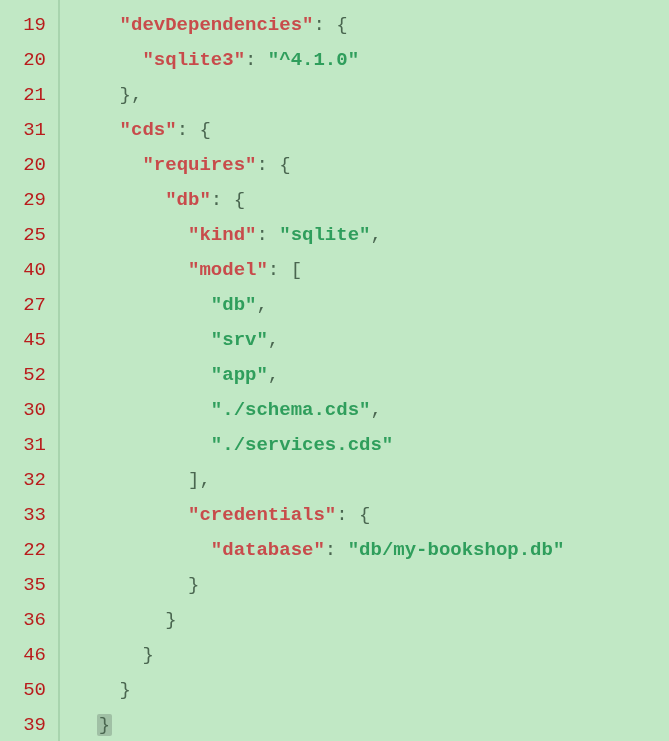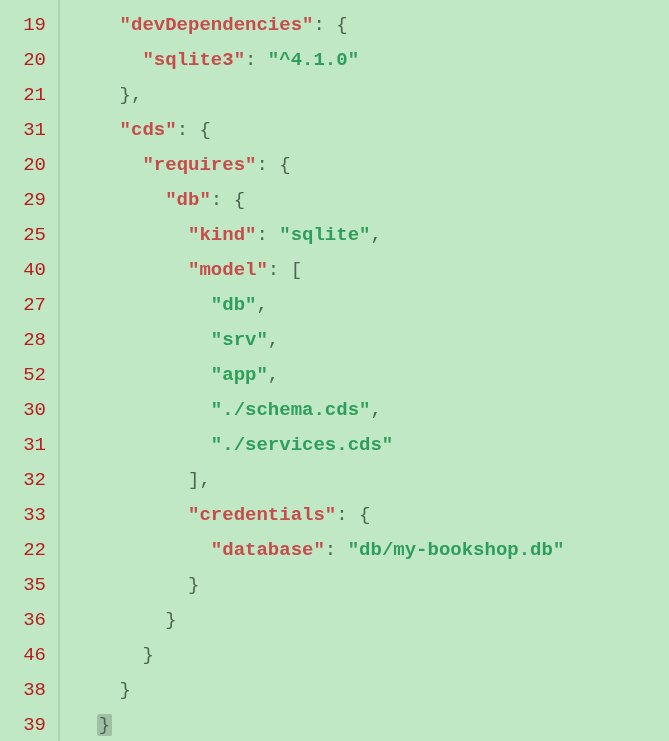--- a/index.html
+++ b/index.html
@@ -54,31 +54,31 @@
   <div class="gutter">
     <div>19</div>
     <div>20</div>
     <div>21</div>
     <div>31</div>
     <div>20</div>
     <div>29</div>
     <div>25</div>
     <div>40</div>
     <div>27</div>
-    <div>28</div>
+    <div>45</div>
     <div>52</div>
     <div>30</div>
     <div>31</div>
     <div>32</div>
     <div>33</div>
     <div>22</div>
     <div>35</div>
     <div>36</div>
     <div>46</div>
-    <div>38</div>
+    <div>50</div>
     <div>39</div>
   </div>
 
   <div class="code">
     <div class="line"><span class="punct">    </span><span class="key">"devDependencies"</span><span class="punct">: {</span></div>
     <div class="line"><span class="punct">      </span><span class="key">"sqlite3"</span><span class="punct">: </span><span class="str">"^4.1.0"</span></div>
     <div class="line"><span class="punct">    </span><span class="punct">},</span></div>
     <div class="line"><span class="punct">    </span><span class="key">"cds"</span><span class="punct">: {</span></div>
     <div class="line"><span class="punct">      </span><span class="key">"requires"</span><span class="punct">: {</span></div>
     <div class="line"><span class="punct">        </span><span class="key">"db"</span><span class="punct">: {</span></div>

